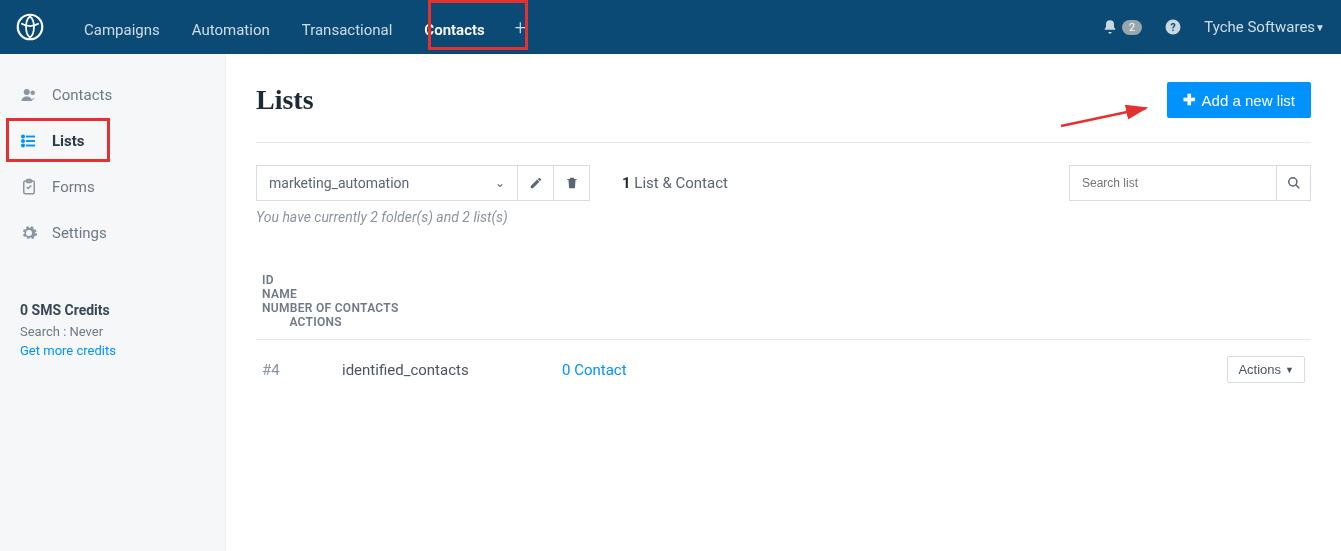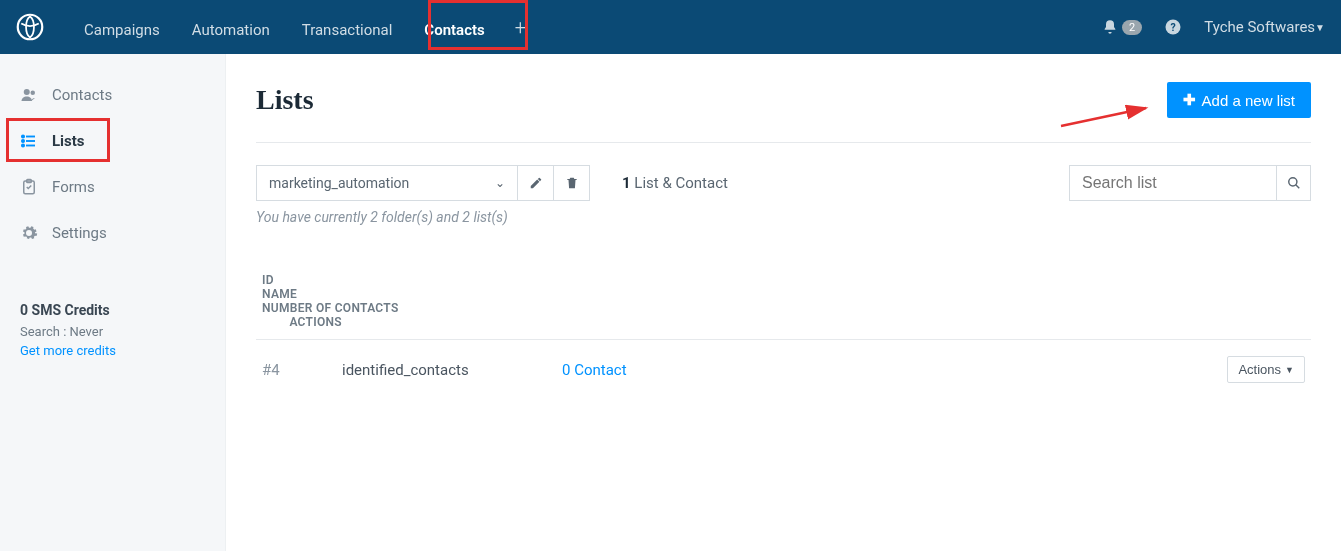--- a/index.html
+++ b/index.html
@@ -49,21 +49,21 @@
 .btn-primary .plus { font-weight: 700; }
 
 .controls-row { display: flex; align-items: center; margin-top: 22px; gap: 0; }
 .folder-select { border: 1px solid #d6dce1; background: #fff; height: 36px; width: 262px; padding: 0 12px; display: flex; align-items: center; justify-content: space-between; cursor: pointer; color: #5a6671; font-size: 14px; }
 .folder-select .chev { font-size: 12px; color: #5a6671; }
 .icon-btn { border: 1px solid #d6dce1; border-left: none; background: #fff; width: 36px; height: 36px; display: flex; align-items: center; justify-content: center; cursor: pointer; color: #5a6671; }
 .list-count { margin-left: 32px; color: #5a6671; font-size: 15px; }
 .list-count b { color: #1c2a36; font-weight: 700; }
 .controls-spacer { flex: 1; }
 .search-wrap { display: flex; }
-.search-input { border: 1px solid #d6dce1; height: 36px; width: 208px; padding: 0 12px; font-size: 16px; color: #c2410c; outline: none; }
+.search-input { border: 1px solid #d6dce1; height: 36px; width: 208px; padding: 0 12px; font-size: 12px; color: #c2410c; outline: none; }
 .search-btn { border: 1px solid #d6dce1; border-left: none; background: #fff; width: 34px; height: 36px; display: flex; align-items: center; justify-content: center; cursor: pointer; color: #5a6671; }
 
 .folder-info { color: #8a95a0; font-style: italic; font-size: 14px; margin-top: 8px; }
 
 .table { width: 100%; margin-top: 38px; }
 .table-header { display: flex; padding: 10px 6px; border-bottom: 1px solid #e6e9ec; color: #6d7a85; font-size: 12px; font-weight: 600; letter-spacing: 0.3px; flex-direction: column; }
 .col-id { width: 80px; }
 .col-name { width: 220px; }
 .col-count { flex: 1; }
 .col-actions { width: 80px; text-align: right; }

